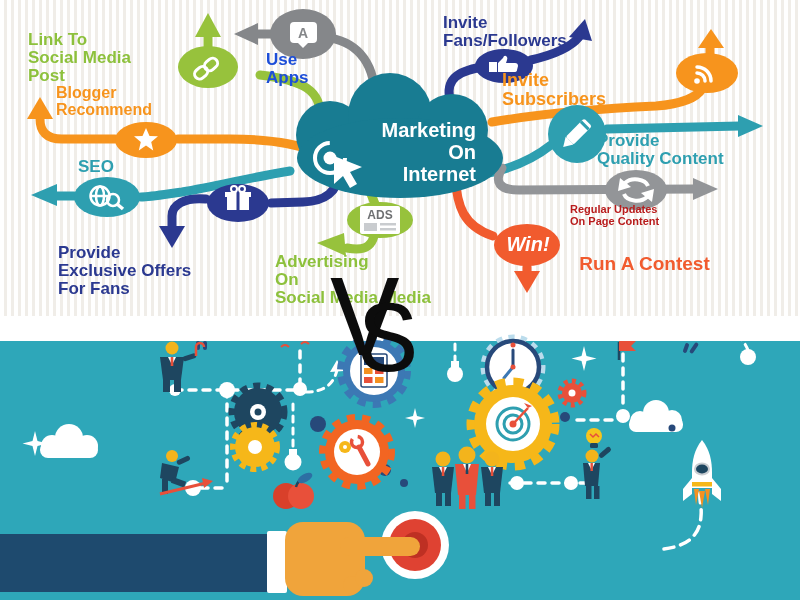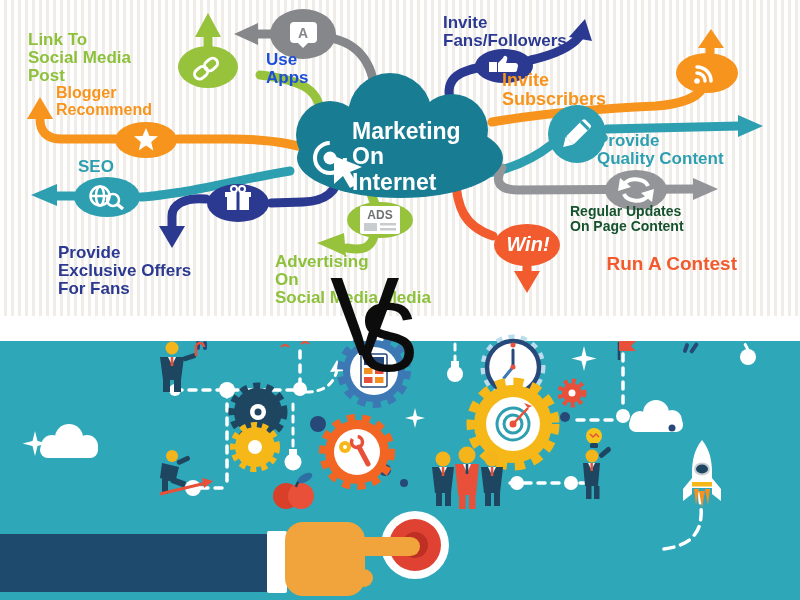--- a/index.html
+++ b/index.html
@@ -11,22 +11,22 @@
   .bottom-bg{position:absolute;left:0;top:341px;width:800px;height:259px;background:#2ea7b9;}
   svg.scene{position:absolute;left:0;top:0;}
   .lbl{position:absolute;font-weight:bold;white-space:pre-line;text-align:left;line-height:1.07;}
   .vs{position:absolute;left:330px;top:266px;color:#0c0c0c;font-family:Liberation Mono, monospace;line-height:1;}
   .vs .v{font-size:116px;}
   .vs .s{font-size:102px;margin-left:-42px;position:relative;top:16px;}
   .biz-title{position:absolute;left:453px;top:530px;color:#ffffff;font-weight:bold;
     font-size:23px;letter-spacing:1.5px;}
   .win-lbl{position:absolute;left:496px;top:233px;width:64px;text-align:center;color:#fff;
     font-style:italic;font-weight:bold;font-size:20px;}
-  .cloud-lbl{position:absolute;left:352px;top:119px;width:124px;text-align:left;color:#fff;
-    font-weight:bold;font-size:23px;white-space:pre-line;line-height:1.1;}
+  .cloud-lbl{position:absolute;left:352px;top:119px;width:124px;text-align:right;color:#fff;
+    font-weight:bold;font-size:20px;white-space:pre-line;line-height:1.1;}
 </style>
 </head>
 <body>
 
 <div id="stage">
   <div class="top-bg"></div>
   <div class="gap-bg"></div>
   <div class="bottom-bg"></div>
 
   <svg class="scene" width="800" height="600" viewBox="0 0 800 600">
@@ -396,29 +396,29 @@
 Apps</div>
   <div class="lbl" style="left:443px;top:14px;width:150px;font-size:17px;color:#2b3990;text-align:left;">Invite
 Fans/Followers</div>
   <div class="lbl" style="left:56px;top:84px;width:168px;font-size:16px;color:#f7941d;">Blogger
 Recommend</div>
   <div class="lbl" style="left:502px;top:71px;width:172px;font-size:18px;color:#f7941d;">Invite
 Subscribers</div>
   <div class="lbl" style="left:597px;top:132px;width:200px;font-size:17px;color:#2e9fb0;">Provide
 Quality Content</div>
   <div class="lbl" style="left:78px;top:158px;width:40px;font-size:17px;color:#2e9fb0;">SEO</div>
-  <div class="lbl" style="left:570px;top:204px;width:212px;font-size:14px;color:#14532d;">Regular Updates
+  <div class="lbl" style="left:570px;top:204px;width:212px;font-size:11px;color:#b91c1c;">Regular Updates
 On Page Content</div>
   <div class="lbl" style="left:58px;top:244px;width:212px;font-size:17px;color:#2b3990;">Provide
 Exclusive Offers
 For Fans</div>
   <div class="lbl" style="left:275px;top:253px;width:224px;font-size:17px;color:#8dc13c;">Advertising
 On
 Social Media Media</div>
-  <div class="lbl" style="left:552px;top:254px;width:185px;font-size:19px;color:#f15b2e;text-align:right;">Run A Contest</div>
+  <div class="lbl" style="left:552px;top:254px;width:185px;font-size:19px;color:#f15b2e;text-align:center;">Run A Contest</div>
   <div class="win-lbl">Win!</div>
   <div class="cloud-lbl">Marketing
 On
 Internet</div>
 
   <div class="vs"><span class="v">V</span><span class="s">S</span></div>
 
 </div>
 
 </body></html>

